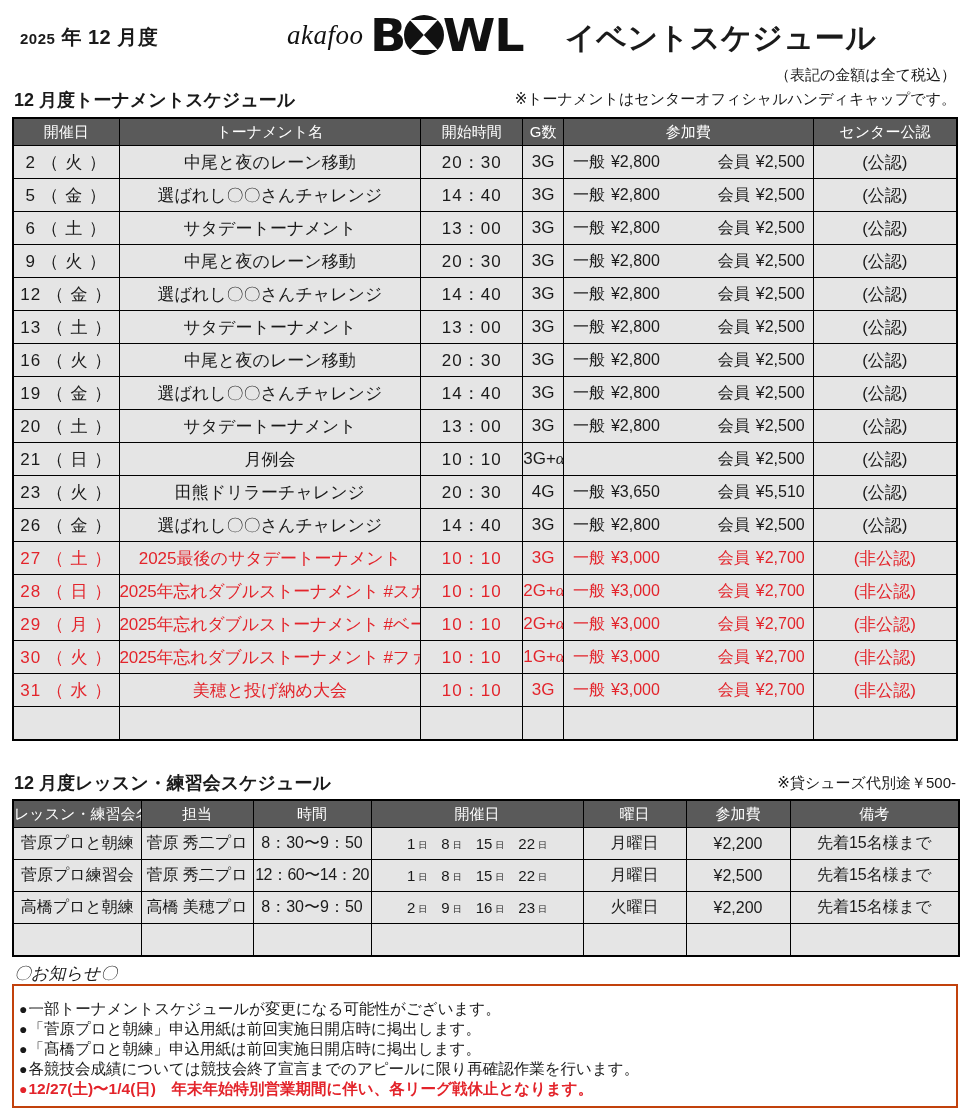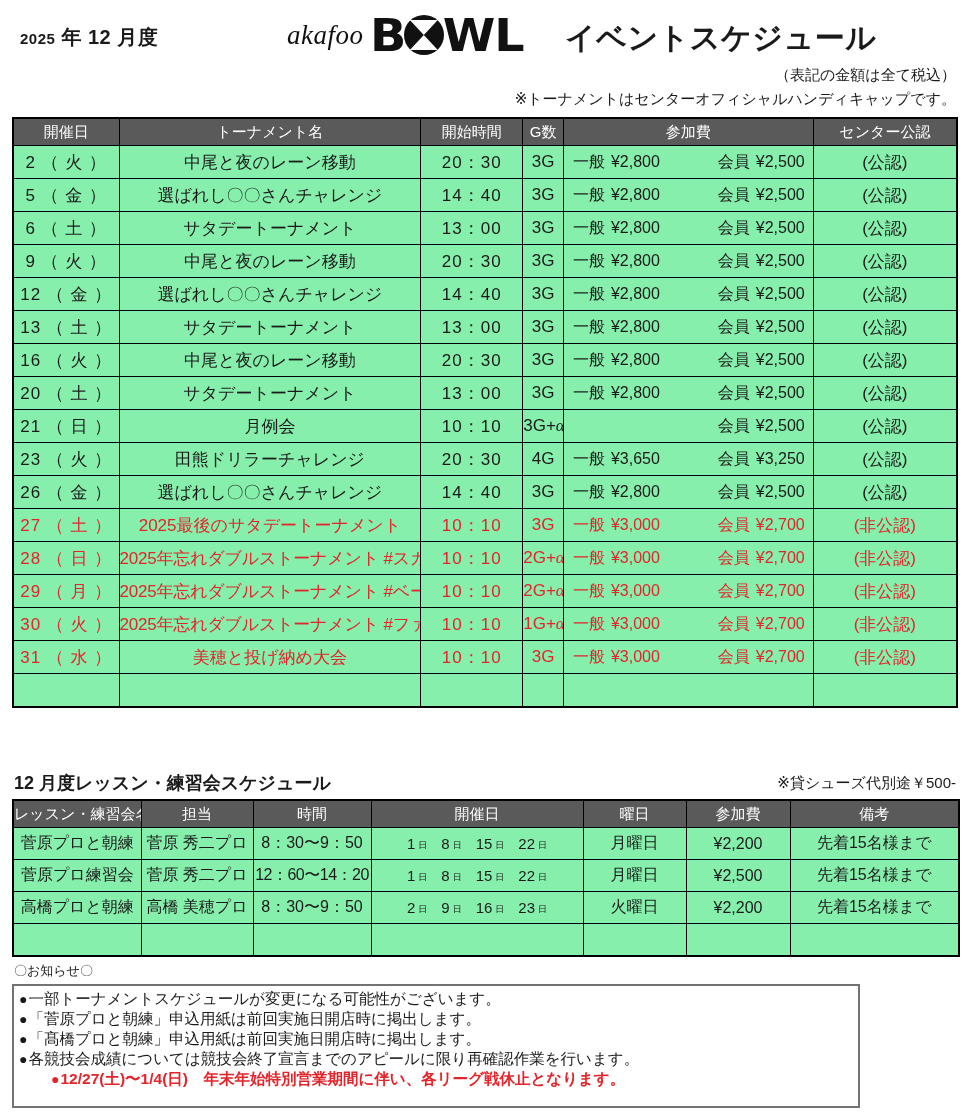--- a/index.html
+++ b/index.html
@@ -106,21 +106,21 @@
     font-size: 15px;
     font-weight: 400;
     white-space: nowrap;
   }
 
   
   table.grid {
     position: absolute;
     border-collapse: collapse;
     table-layout: fixed;
-    background: #86efac;
+    background: #e5e5e5;
   }
   table.grid th, table.grid td {
     border: 1px solid #000;
     padding: 0;
     text-align: center;
     vertical-align: middle;
     font-weight: 400;
     overflow: hidden;
     white-space: nowrap;
   }
@@ -190,42 +190,43 @@
     font-size: 15px;
   }
   .days-inner .d { display: inline-block; }
   .days-inner .d .n { font-size: 15px; }
   .days-inner .d .u { font-size: 9px; margin-left: 3px; position: relative; top: -1px; }
 
   
   .notice-head {
     position: absolute;
     left: 14px; top: 962px;
-    font-size: 13px;
+    font-size: 17px;
     font-weight: 400;
     white-space: nowrap;
+    font-style: italic;
   }
   #notice-box {
     position: absolute;
     left: 12px; top: 984px;
-    width: 848px;
+    width: 946px;
     height: 124px;
-    border: 2px solid #737373;
+    border: 2px solid #c2410c;
     box-sizing: border-box;
-    padding: 3px 0 0 5px;
+    padding: 13px 0 0 5px;
     background: #fff;
   }
   .notice-line {
     font-size: 15.5px;
     line-height: 20px;
     white-space: nowrap;
     height: 20px;
   }
   .notice-line .bullet { font-size: 14px; margin-right: 1px; }
-  .notice-line.red-line { color: #e3242b; font-weight: 700; margin-left: 32px; }
+  .notice-line.red-line { color: #e3242b; font-weight: 700; }
 </style>
 </head>
 <body>
 
 <div class="page">
 
   <div class="masthead">
     <div class="ym"><span class="yr">2025</span><span class="sp"></span><span>年</span><span class="sp"></span><span>12</span><span class="sp"></span><span>月度</span></div>
 
     <div class="logo-wrap">
@@ -234,20 +235,21 @@
         <span class="lt">B</span>
         <span class="bowl-o"></span>
         <span class="lt">WL</span>
       </span>
     </div>
 
     <div class="event-title">イベントスケジュール</div>
   </div>
   <div class="tax-note">（表記の金額は全て税込）</div>
 
+  <div class="sec-head" style="left:14px; top:88px;">12 月度トーナメントスケジュール</div>
   <div class="sec-note" style="right:14px; top:90px;">※トーナメントはセンターオフィシャルハンディキャップです。</div>
 
   <table class="grid" id="tournament-table">
     <colgroup>
       <col class="c-date">
         <col class="c-name">
         <col class="c-time">
       <col class="c-games">
         <col class="c-fee">
         <col class="c-cert">
@@ -348,20 +350,33 @@
           <td class="games-cell">3G</td>
           <td>
             <div class="fee-inner">
               <span class="fee-gen"><span class="lbl">一般</span><span>¥2,800</span></span>
               <span class="fee-mem"><span class="lbl">会員</span><span>¥2,500</span></span>
             </div>
           </td>
           <td>(公認)</td>
         </tr>
         <tr class="r">
+          <td class="date-cell">19 （ 金 ）</td>
+          <td class="name-cell">選ばれし〇〇さんチャレンジ</td>
+          <td class="time-cell">14：40</td>
+          <td class="games-cell">3G</td>
+          <td>
+            <div class="fee-inner">
+              <span class="fee-gen"><span class="lbl">一般</span><span>¥2,800</span></span>
+              <span class="fee-mem"><span class="lbl">会員</span><span>¥2,500</span></span>
+            </div>
+          </td>
+          <td>(公認)</td>
+        </tr>
+        <tr class="r">
           <td class="date-cell">20 （ 土 ）</td>
           <td class="name-cell">サタデートーナメント</td>
           <td class="time-cell">13：00</td>
           <td class="games-cell">3G</td>
           <td>
             <div class="fee-inner">
               <span class="fee-gen"><span class="lbl">一般</span><span>¥2,800</span></span>
               <span class="fee-mem"><span class="lbl">会員</span><span>¥2,500</span></span>
             </div>
           </td>
@@ -380,21 +395,21 @@
           <td>(公認)</td>
         </tr>
         <tr class="r">
           <td class="date-cell">23 （ 火 ）</td>
           <td class="name-cell">田熊ドリラーチャレンジ</td>
           <td class="time-cell">20：30</td>
           <td class="games-cell">4G</td>
           <td>
             <div class="fee-inner">
               <span class="fee-gen"><span class="lbl">一般</span><span>¥3,650</span></span>
-              <span class="fee-mem"><span class="lbl">会員</span><span>¥3,250</span></span>
+              <span class="fee-mem"><span class="lbl">会員</span><span>¥5,510</span></span>
             </div>
           </td>
           <td>(公認)</td>
         </tr>
         <tr class="r">
           <td class="date-cell">26 （ 金 ）</td>
           <td class="name-cell">選ばれし〇〇さんチャレンジ</td>
           <td class="time-cell">14：40</td>
           <td class="games-cell">3G</td>
           <td>

